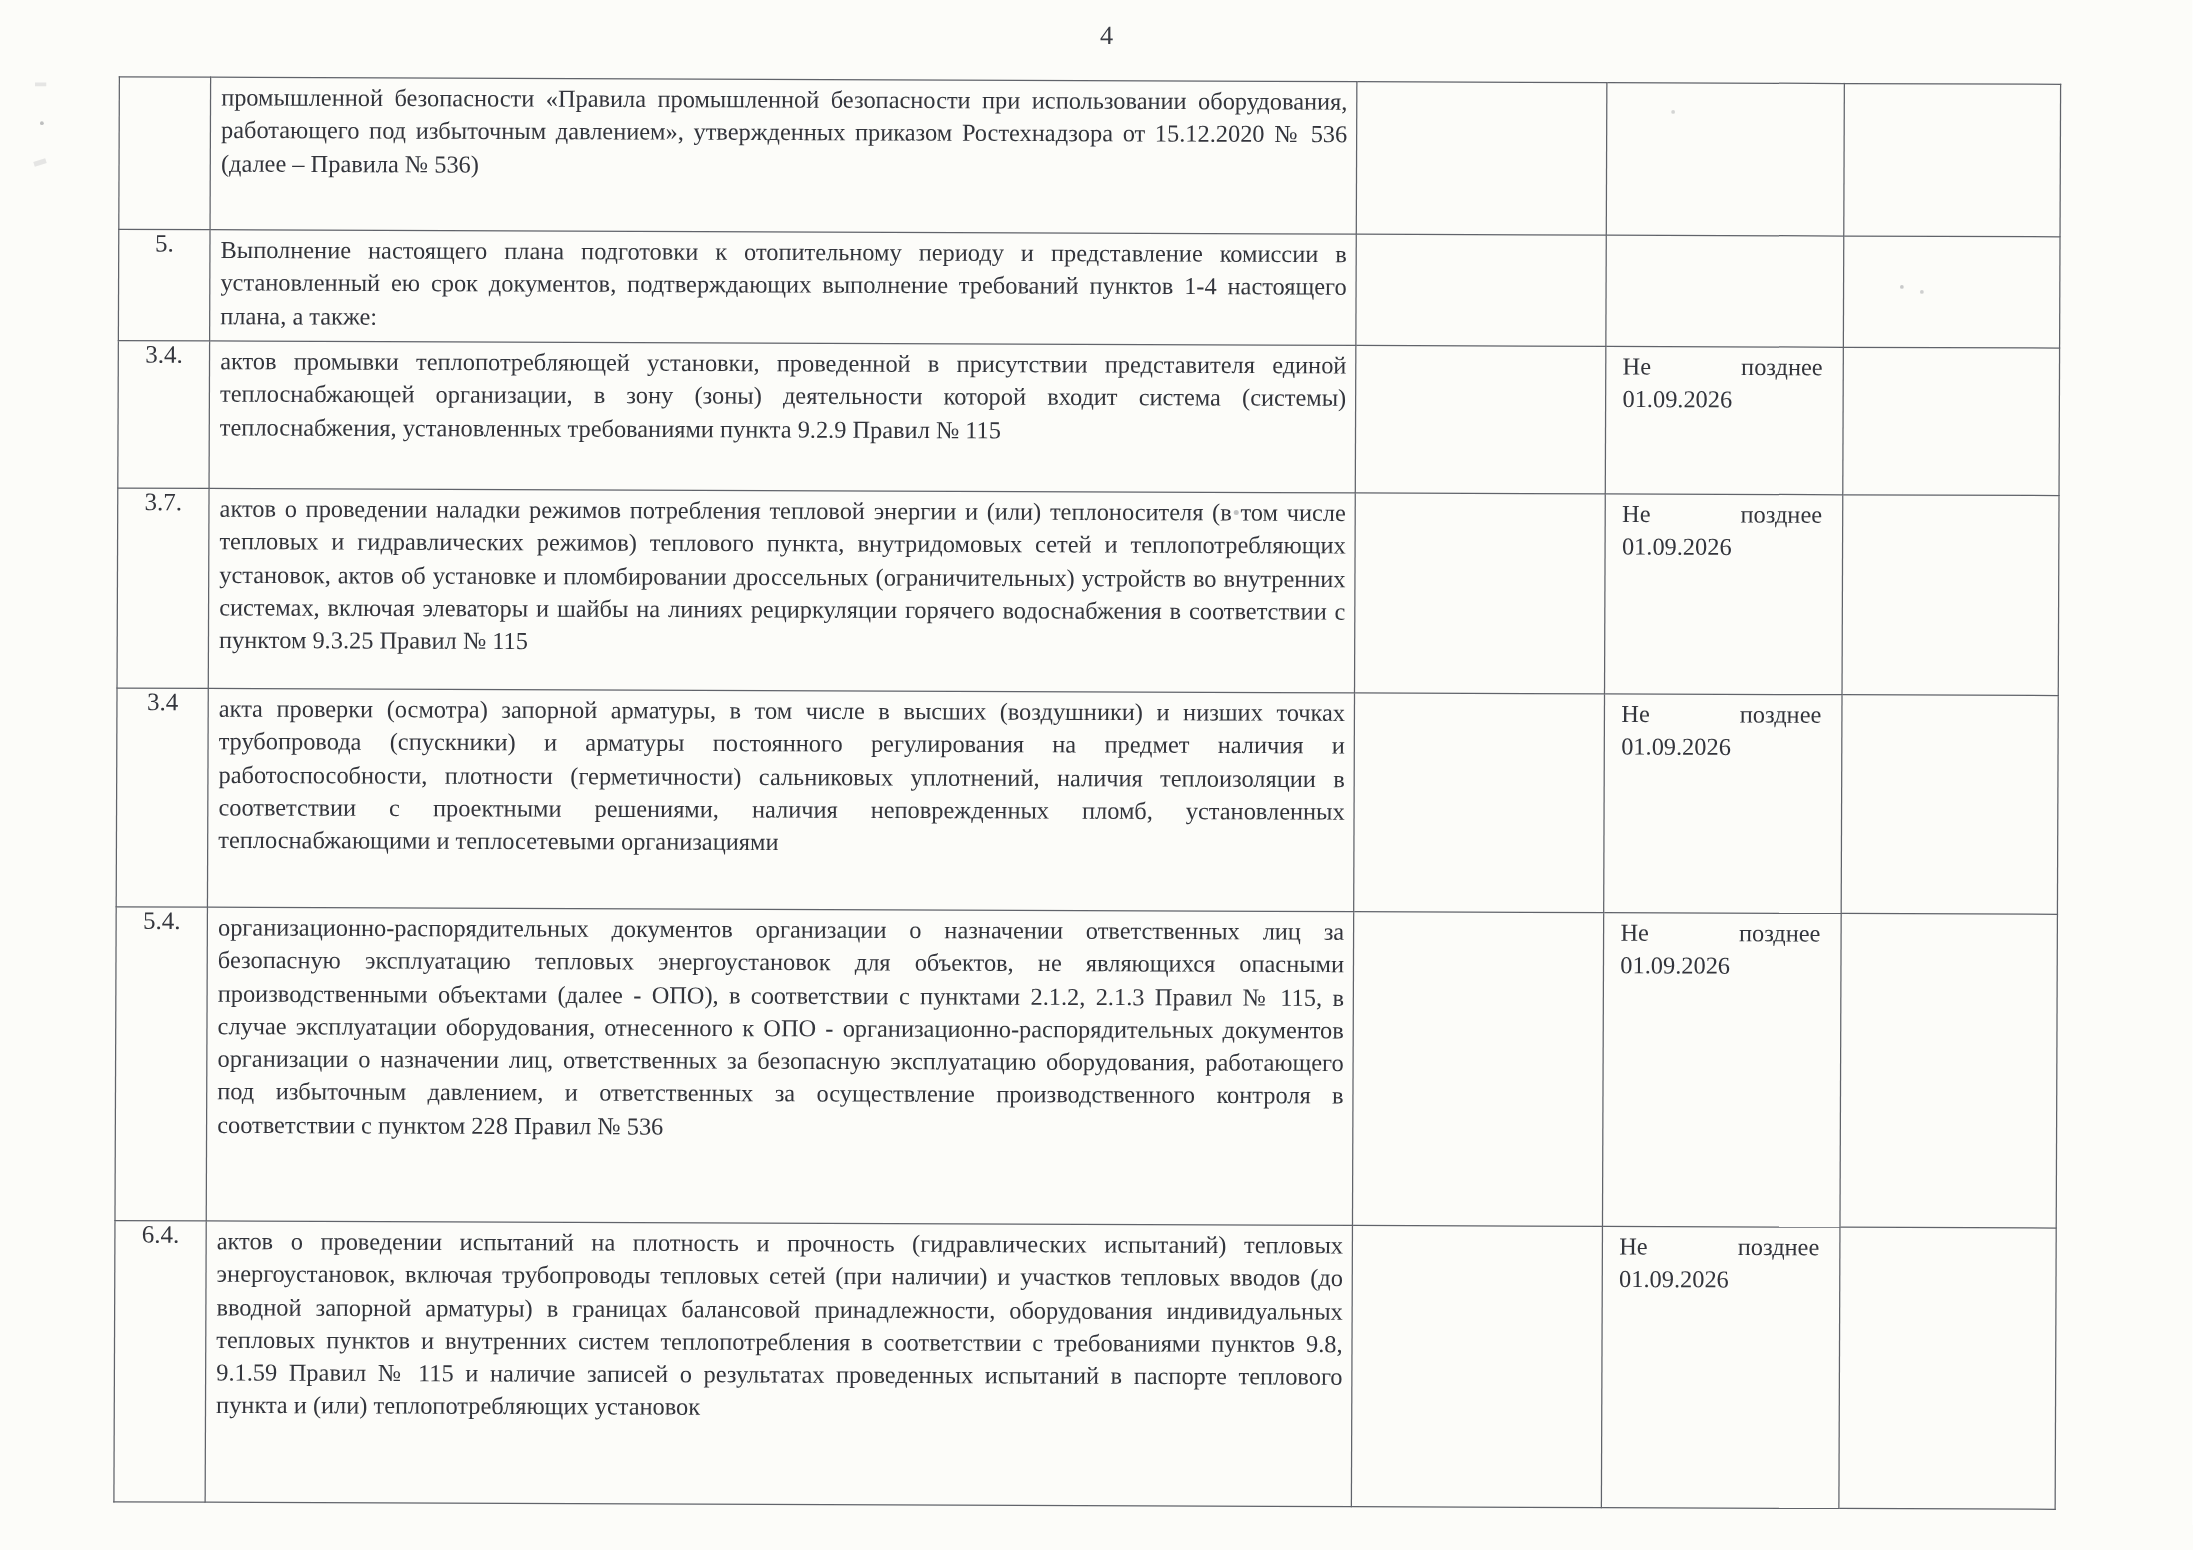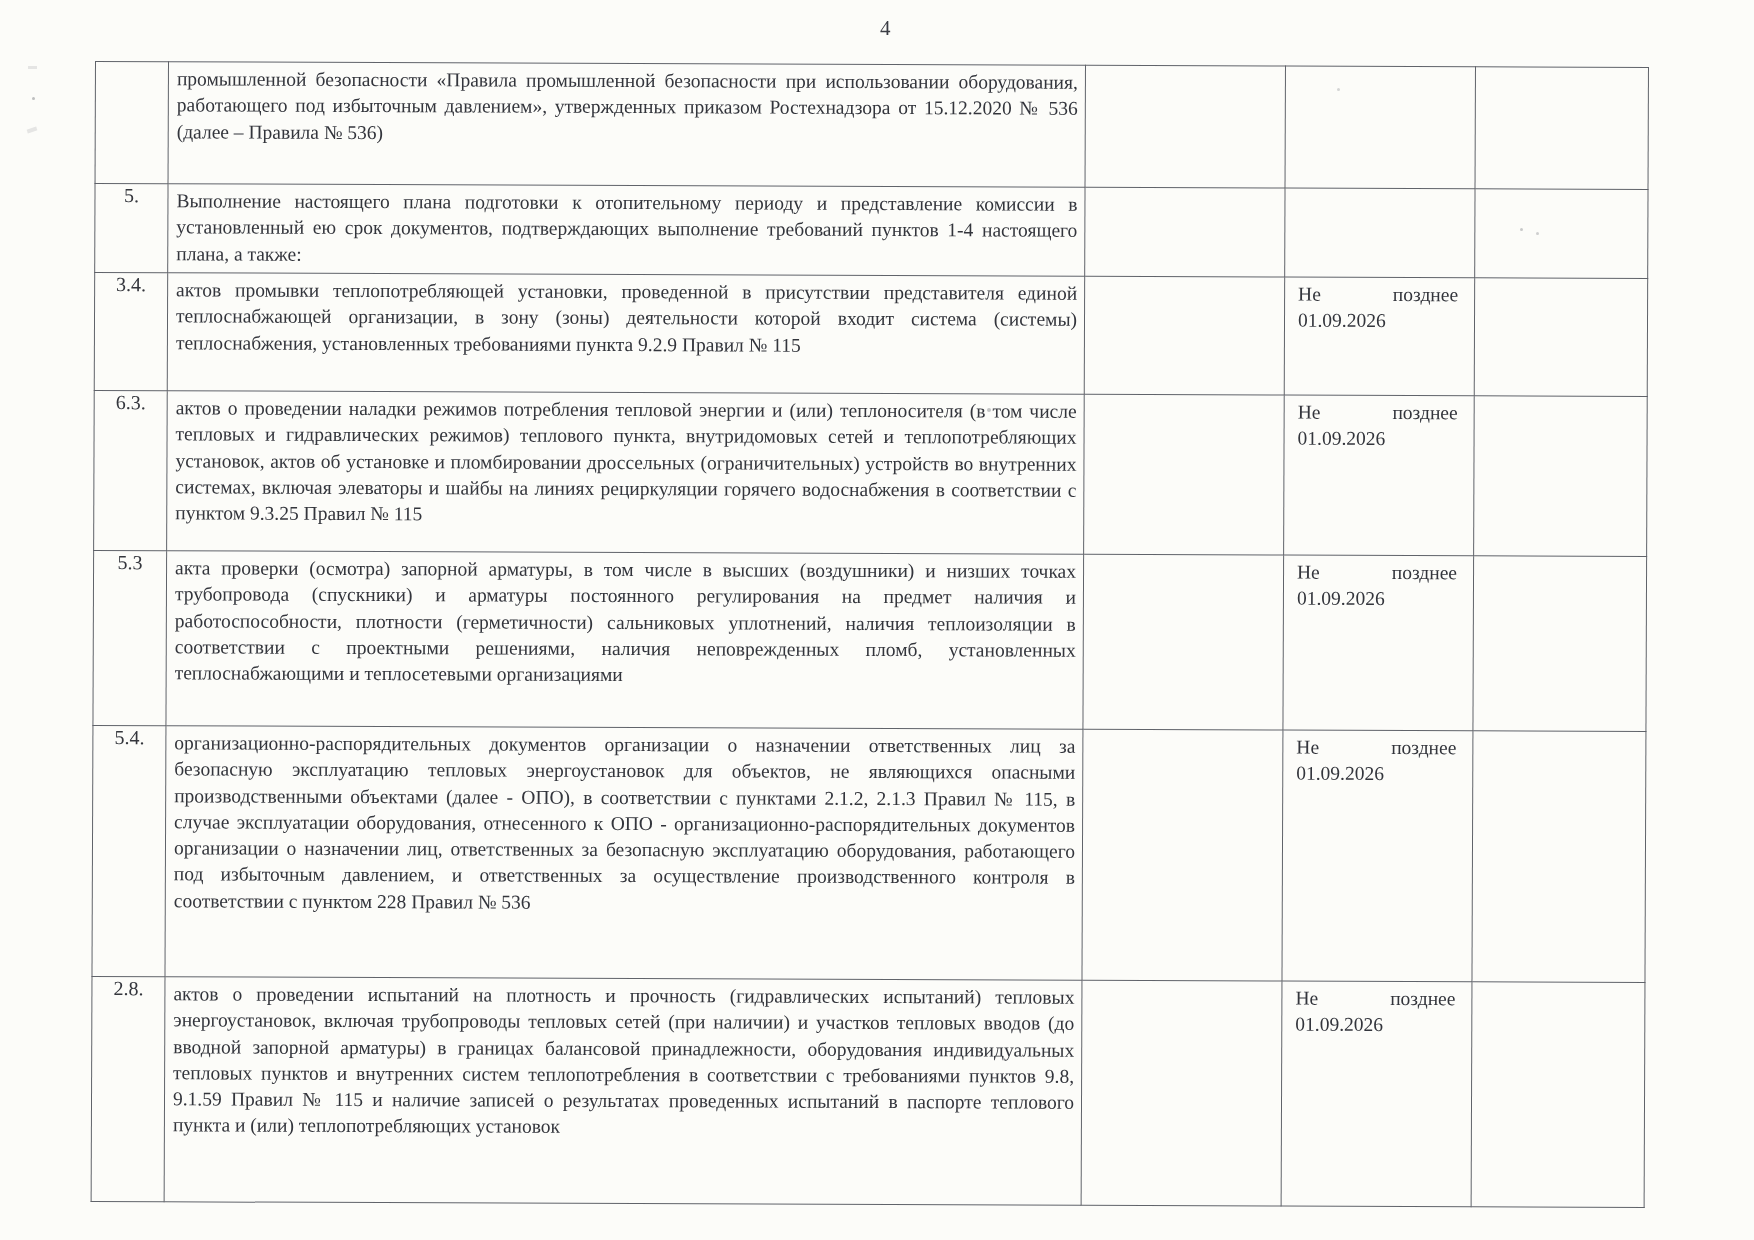--- a/index.html
+++ b/index.html
@@ -106,33 +106,33 @@
           <div class="just">актов промывки теплопотребляющей установки, проведенной в присутствии представителя единой теплоснабжающей организации, в зону (зоны) деятельности которой входит система (системы) теплоснабжения, установленных требованиями пункта 9.2.9 Правил № 115</div>
         </td>
         <td></td>
         <td class="deadline">
           <div class="dl1">Не позднее</div>
           <div class="dl2">01.09.2026</div>
         </td>
         <td></td>
       </tr>
       <tr style="height:160px">
-        <td class="num">6.3.</td>
+        <td class="num">3.7.</td>
         <td class="desc">
           <div class="just">актов о проведении наладки режимов потребления тепловой энергии и (или) теплоносителя (в том числе тепловых и гидравлических режимов) теплового пункта, внутридомовых сетей и теплопотребляющих установок, актов об установке и пломбировании дроссельных (ограничительных) устройств во внутренних системах, включая элеваторы и шайбы на линиях рециркуляции горячего водоснабжения в соответствии с пунктом 9.3.25 Правил № 115</div>
         </td>
         <td></td>
         <td class="deadline">
           <div class="dl1">Не позднее</div>
           <div class="dl2">01.09.2026</div>
         </td>
         <td></td>
       </tr>
       <tr style="height:175px">
-        <td class="num">5.3</td>
+        <td class="num">3.4</td>
         <td class="desc">
           <div class="just">акта проверки (осмотра) запорной арматуры, в том числе в высших (воздушники) и низших точках трубопровода (спускники) и арматуры постоянного регулирования на предмет наличия и работоспособности, плотности (герметичности) сальниковых уплотнений, наличия теплоизоляции в соответствии с проектными решениями, наличия неповрежденных пломб, установленных теплоснабжающими и теплосетевыми организациями</div>
         </td>
         <td></td>
         <td class="deadline">
           <div class="dl1">Не позднее</div>
           <div class="dl2">01.09.2026</div>
         </td>
         <td></td>
       </tr>
@@ -142,21 +142,21 @@
           <div class="just">организационно-распорядительных документов организации о назначении ответственных лиц за безопасную эксплуатацию тепловых энергоустановок для объектов, не являющихся опасными производственными объектами (далее - ОПО), в соответствии с пунктами 2.1.2, 2.1.3 Правил № 115, в случае эксплуатации оборудования, отнесенного к ОПО - организационно-распорядительных документов организации о назначении лиц, ответственных за безопасную эксплуатацию оборудования, работающего под избыточным давлением, и ответственных за осуществление производственного контроля в соответствии с пунктом 228 Правил № 536</div>
         </td>
         <td></td>
         <td class="deadline">
           <div class="dl1">Не позднее</div>
           <div class="dl2">01.09.2026</div>
         </td>
         <td></td>
       </tr>
       <tr style="height:225px">
-        <td class="num">2.8.</td>
+        <td class="num">6.4.</td>
         <td class="desc">
           <div class="just">актов о проведении испытаний на плотность и прочность (гидравлических испытаний) тепловых энергоустановок, включая трубопроводы тепловых сетей (при наличии) и участков тепловых вводов (до вводной запорной арматуры) в границах балансовой принадлежности, оборудования индивидуальных тепловых пунктов и внутренних систем теплопотребления в соответствии с требованиями пунктов 9.8, 9.1.59 Правил № 115 и наличие записей о результатах проведенных испытаний в паспорте теплового пункта и (или) теплопотребляющих установок</div>
         </td>
         <td></td>
         <td class="deadline">
           <div class="dl1">Не позднее</div>
           <div class="dl2">01.09.2026</div>
         </td>
         <td></td>
       </tr>

